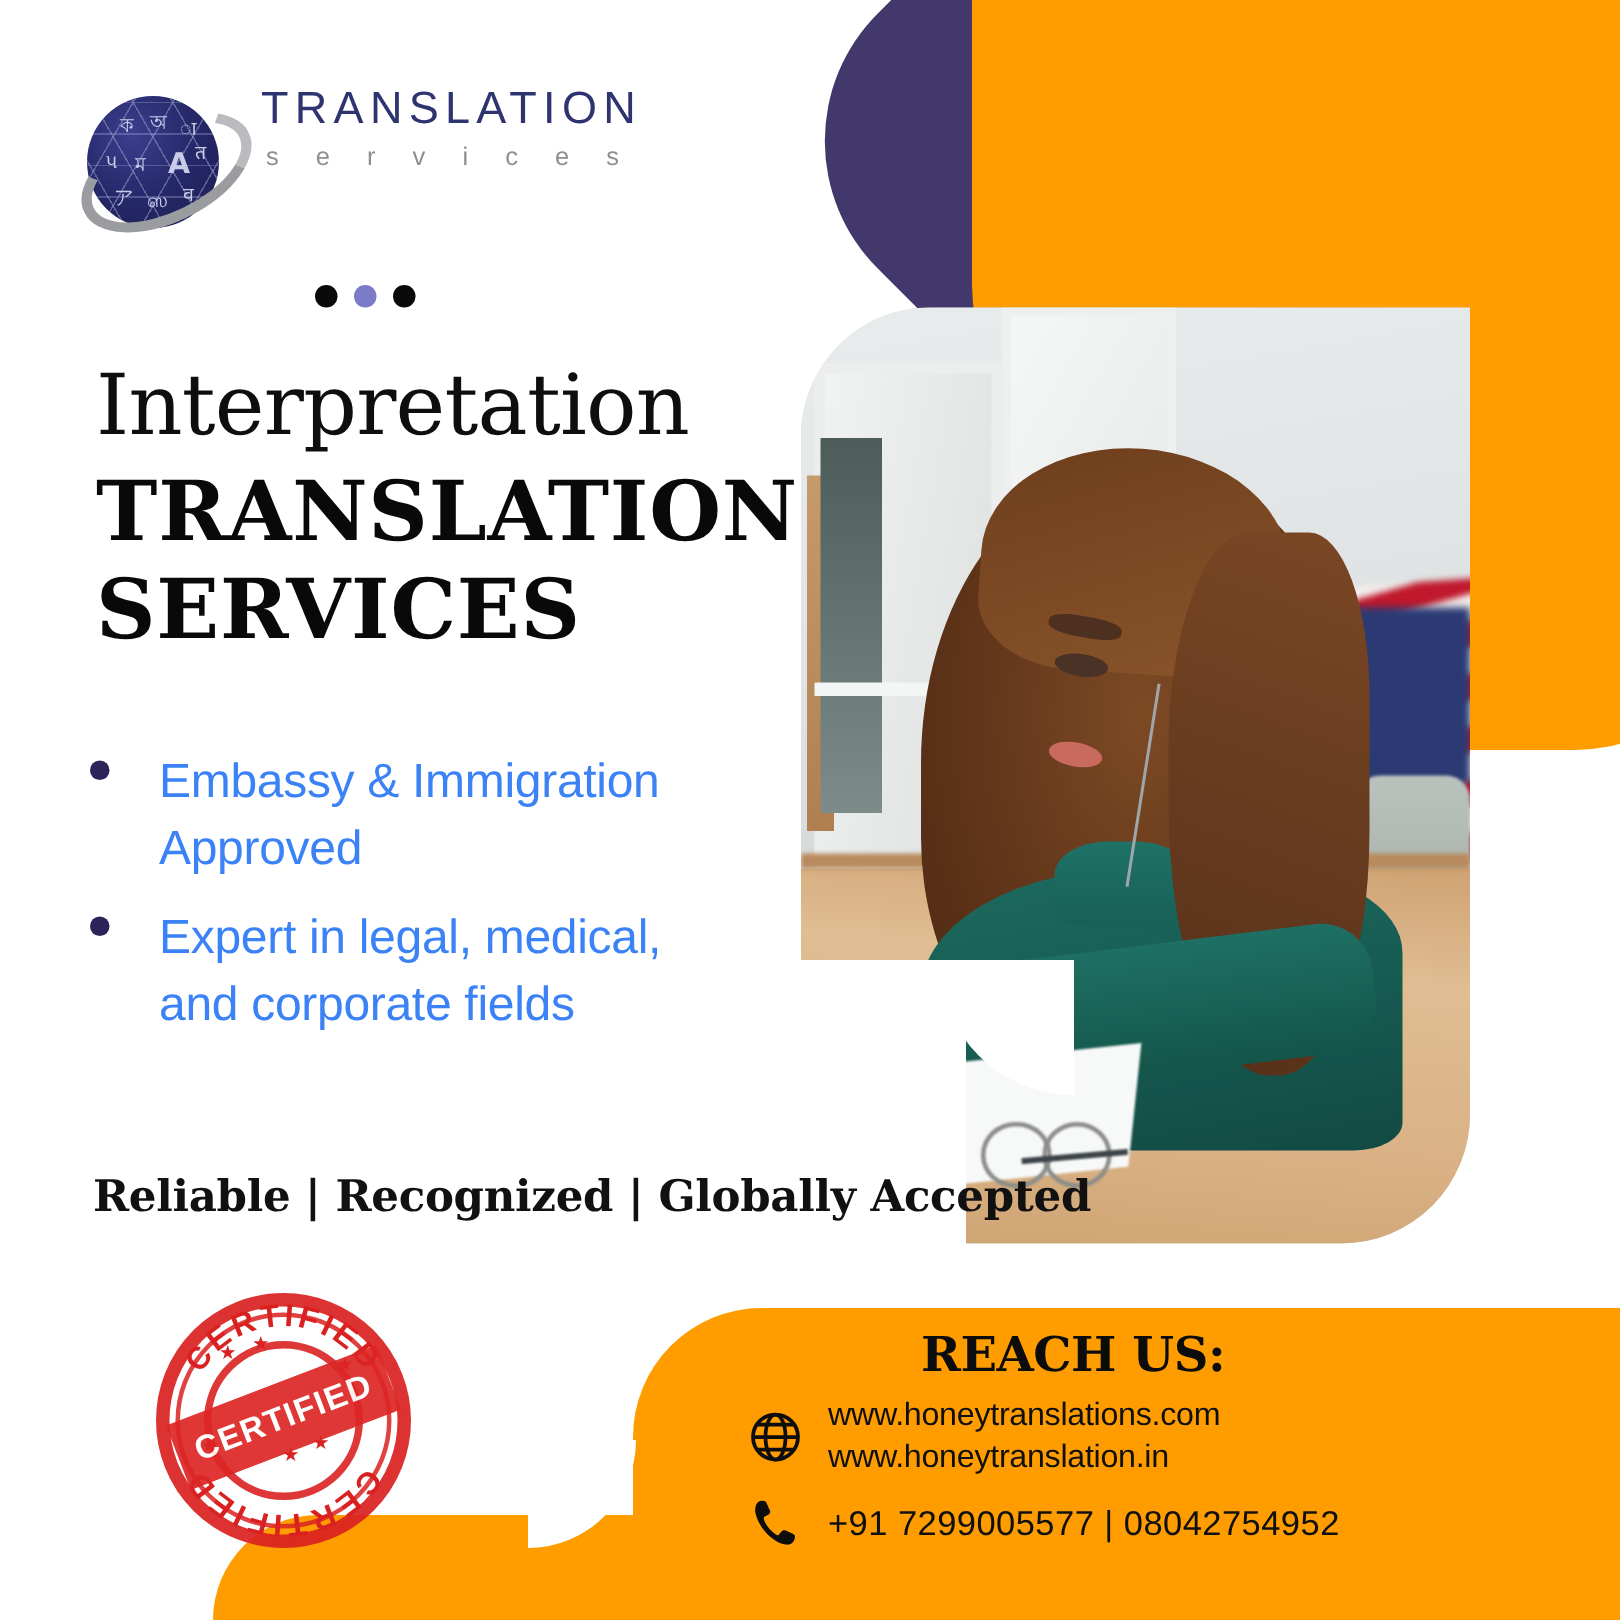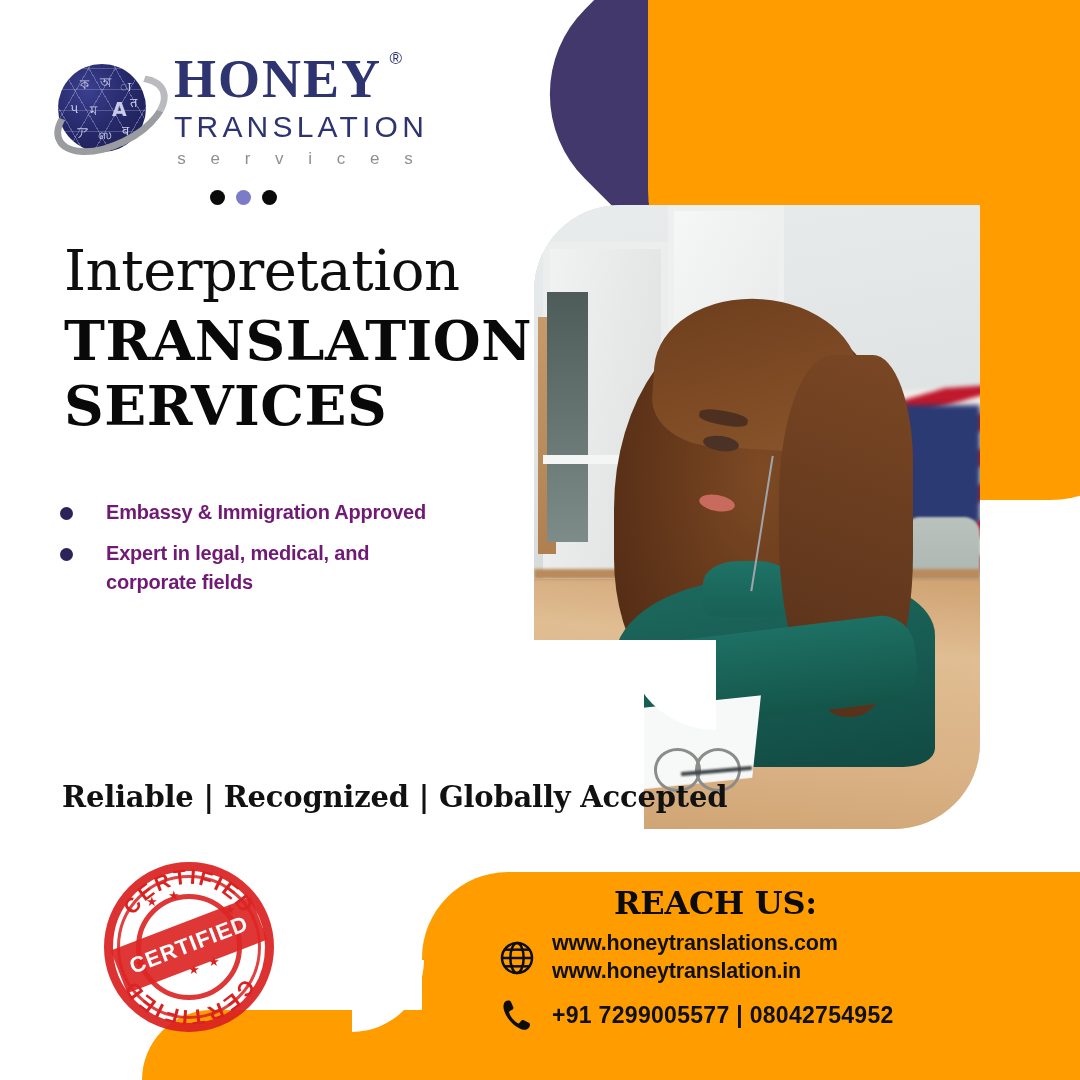--- a/index.html
+++ b/index.html
@@ -341,21 +341,21 @@
     margin-bottom: 13px;
   }
   .bullet-dot {
     width: 13px; height: 13px; border-radius: 50%;
     background: #2B2359;
     margin: 9px 33px 0 6px;
     flex: none;
   }
   .bullet-text {
     font-family: "Liberation Sans", sans-serif;
-    font-size: 20px; font-weight: 700; color: #701a75;
+    font-size: 32px; font-weight: 400; color: #3b82f6;
     line-height: 1.42; letter-spacing: -0.2px;
   }
 
   .tagline {
     position: absolute; left: 62px; top: 780px;
     font-family: "DejaVu Serif", serif;
     font-size: 29px; font-weight: 700; color: #111111;
     letter-spacing: -0.2px;
   }
 
@@ -420,21 +420,21 @@
   .contact-row {
     display: flex; align-items: center; margin-bottom: 11px;
   }
   .contact-icon {
     width: 46px; flex: none;
     display: flex; align-items: center; justify-content: center;
     margin-right: 12px;
   }
   .contact-text {
     font-family: "Liberation Sans", sans-serif;
-    font-size: 21.5px; font-weight: 700; color: #101010;
+    font-size: 21.5px; font-weight: 400; color: #101010;
     line-height: 1.28; letter-spacing: -0.2px;
   }
   .contact-text.phone { font-size: 23px; letter-spacing: 0.3px; }
 </style>
 </head>
 <body>
 
 <div id="poster">
 
   <div class="shape-purple"></div>
@@ -490,24 +490,20 @@
         <div class="globe-hex" style="left:32px;top:40px;">ম</div>
         <div class="globe-hex" style="left:54px;top:36px;font-size:19px;font-weight:700;">A</div>
         <div class="globe-hex" style="left:72px;top:32px;">त</div>
         <div class="globe-hex" style="left:18px;top:62px;">ア</div>
         <div class="globe-hex" style="left:40px;top:64px;">ஸ</div>
         <div class="globe-hex" style="left:64px;top:60px;">व</div>
       </div>
       <div class="globe-ring"></div>
     </div>
     <div class="logo-type">
-      <div class="logo-honey">
-        <span>HONEY</span>
-        <span class="logo-reg">®</span>
-      </div>
       <div class="logo-translation">TRANSLATION</div>
       <div class="logo-services">s e r v i c e s</div>
     </div>
   </div>
 
   <div class="dots">
     <div class="dot" style="background:#0A0A0A"></div>
     <div class="dot" style="background:#7B7BC8"></div>
     <div class="dot" style="background:#0A0A0A"></div>
   </div>

